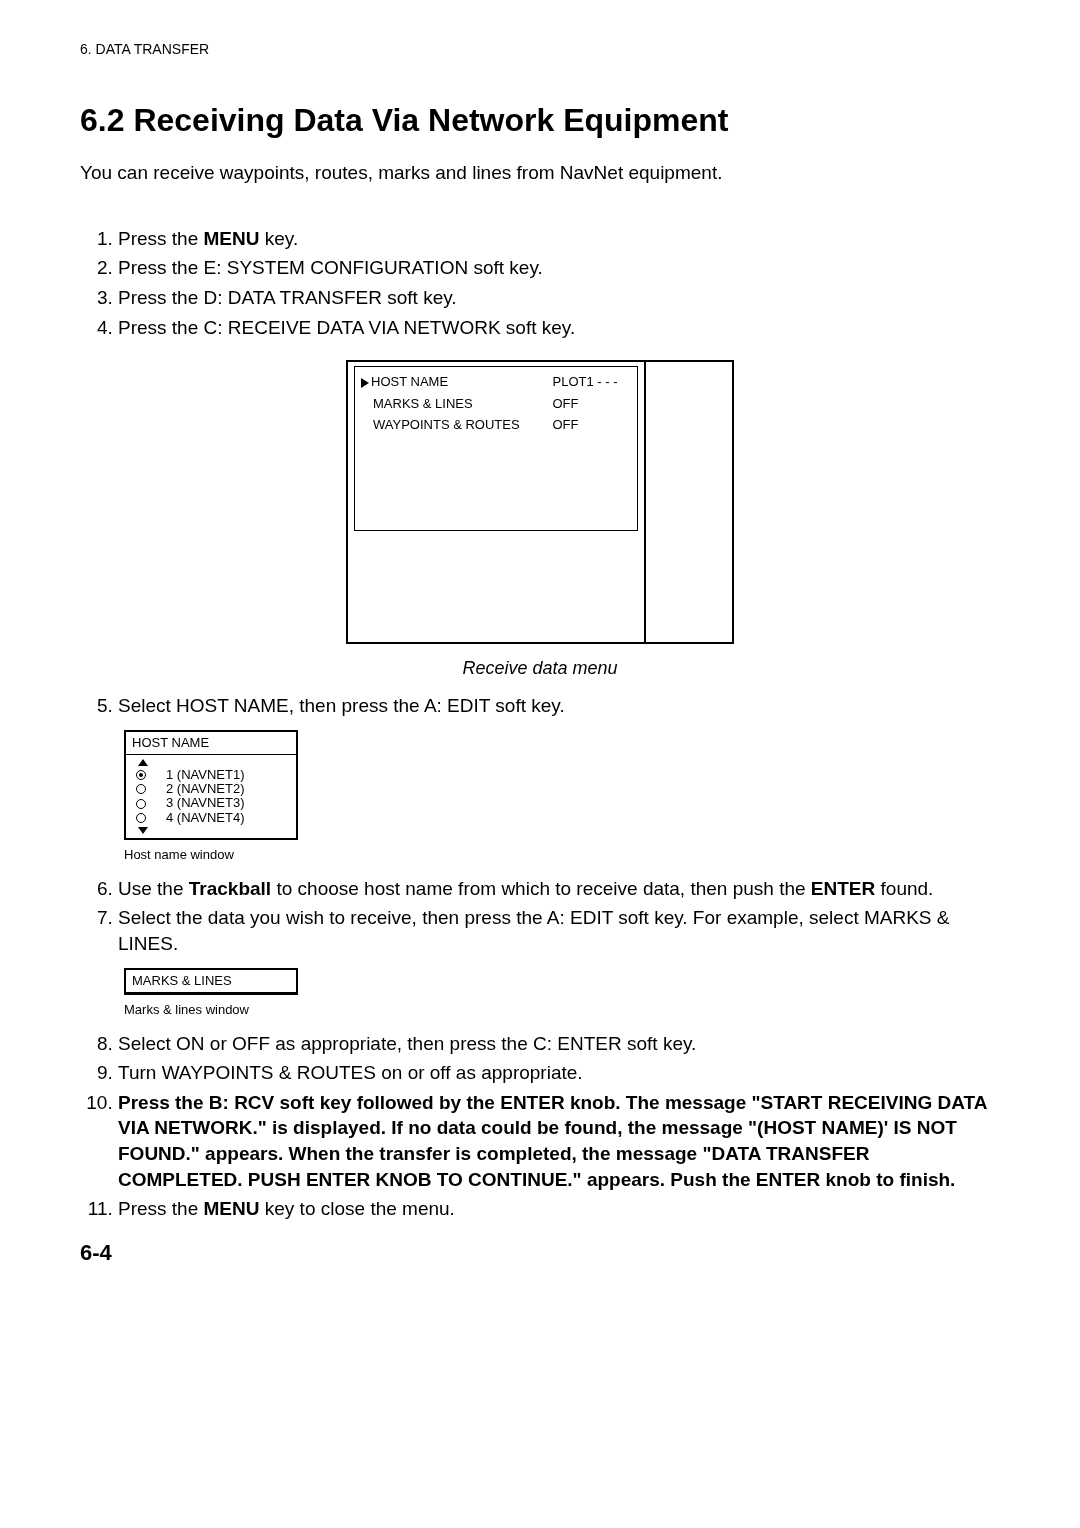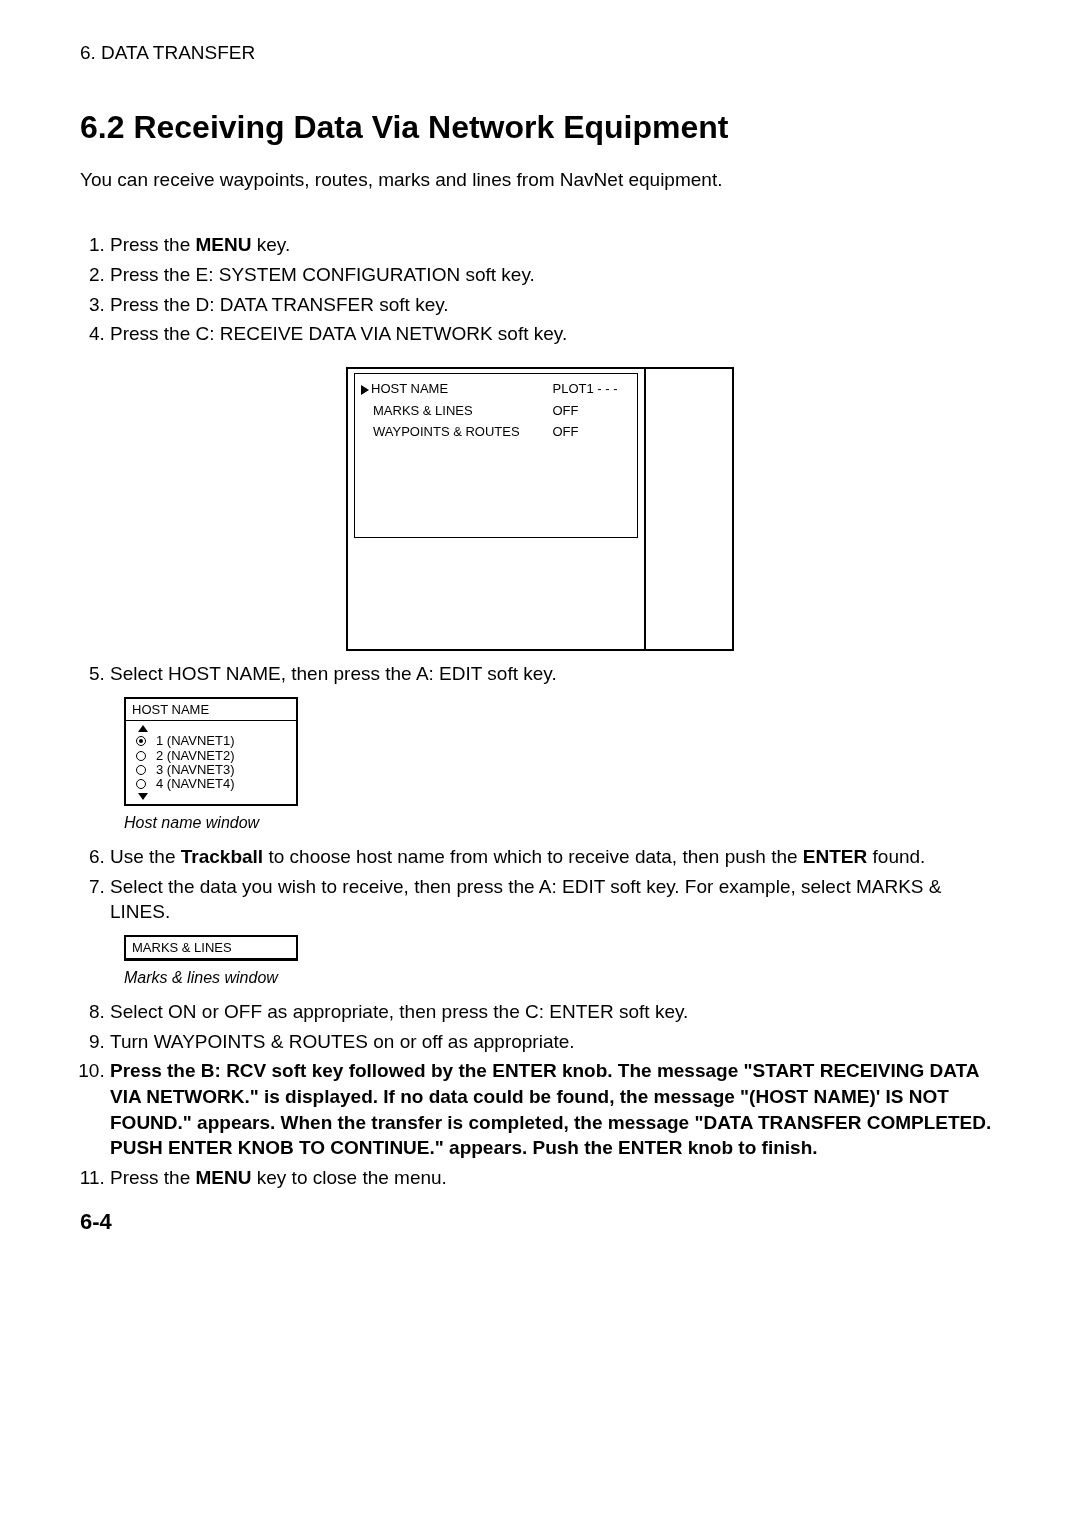--- a/index.html
+++ b/index.html
@@ -7,34 +7,34 @@
     background: #fff;
     color: #000;
     margin: 0;
     padding: 40px 80px 40px 80px;
     width: 1080px;
     box-sizing: border-box;
     font-size: 19px;
     line-height: 1.35;
   }
   .header-line {
-    font-size: 19px;
+    font-size: 14px;
     margin-bottom: 40px;
   }
   h1 {
     font-size: 32px;
     font-weight: bold;
     margin: 0 0 18px 0;
   }
   .intro {
     margin-bottom: 40px;
   }
   ol.steps {
     padding-left: 26px;
-    margin: 4px;
+    margin: 12px;
   }
   ol.steps > li {
     margin-bottom: 4px;
   }
   .bold { font-weight: bold; }
 
   
   .fig-menu-wrap {
     text-align: center;
     margin: 20px 0 10px 0;
@@ -142,43 +142,42 @@
     width: 0; height: 0;
     border-left: 5px solid transparent;
     border-right: 5px solid transparent;
     margin: 2px 0 2px 6px;
   }
   .sw-arrow-up { border-bottom: 7px solid #000; }
   .sw-arrow-down { border-top: 7px solid #000; }
   .sw-item {
     display: flex;
     align-items: center;
-    gap: 10px;
+    gap: 20px;
     margin: 0;
     line-height: 1.1;
     padding-left: 4px;
   }
   .radio {
     width: 8px; height: 8px;
     border: 1px solid #000;
     border-radius: 50%;
     display: inline-block;
     position: relative;
   }
   .radio.sel::after {
     content: '';
     position: absolute;
     width: 4px; height: 4px;
     background: #000;
     border-radius: 50%;
     top: 2px; left: 2px;
   }
   .small-caption {
-    font-style: italic;
-    font-size: 16px;
+    font-size: 13px;
     margin: 6px 0 10px 44px;
   }
   .page-num {
     font-weight: bold;
     font-size: 22px;
     margin-top: 16px;
   }
   li.multiline > span { display: inline; font-weight: bold; }
 </style>
 </head>
@@ -215,20 +214,21 @@
           </tr>
           <tr>
             <td style="padding-left:12px">WAYPOINTS &amp; ROUTES</td>
             <td>OFF</td>
           </tr>
         </tbody>
           </table>
       </div>
     </div>
   </div>
+  <div class="fig-caption">Receive data menu</div>
 </div>
 
 <ol class="steps" start="5">
   <li>Select HOST NAME, then press the A: EDIT soft key.</li>
 </ol>
 
 <div class="small-window">
   <div class="sw-title">HOST NAME</div>
   <div class="sw-body">
     <div class="sw-arrow-up"></div>

